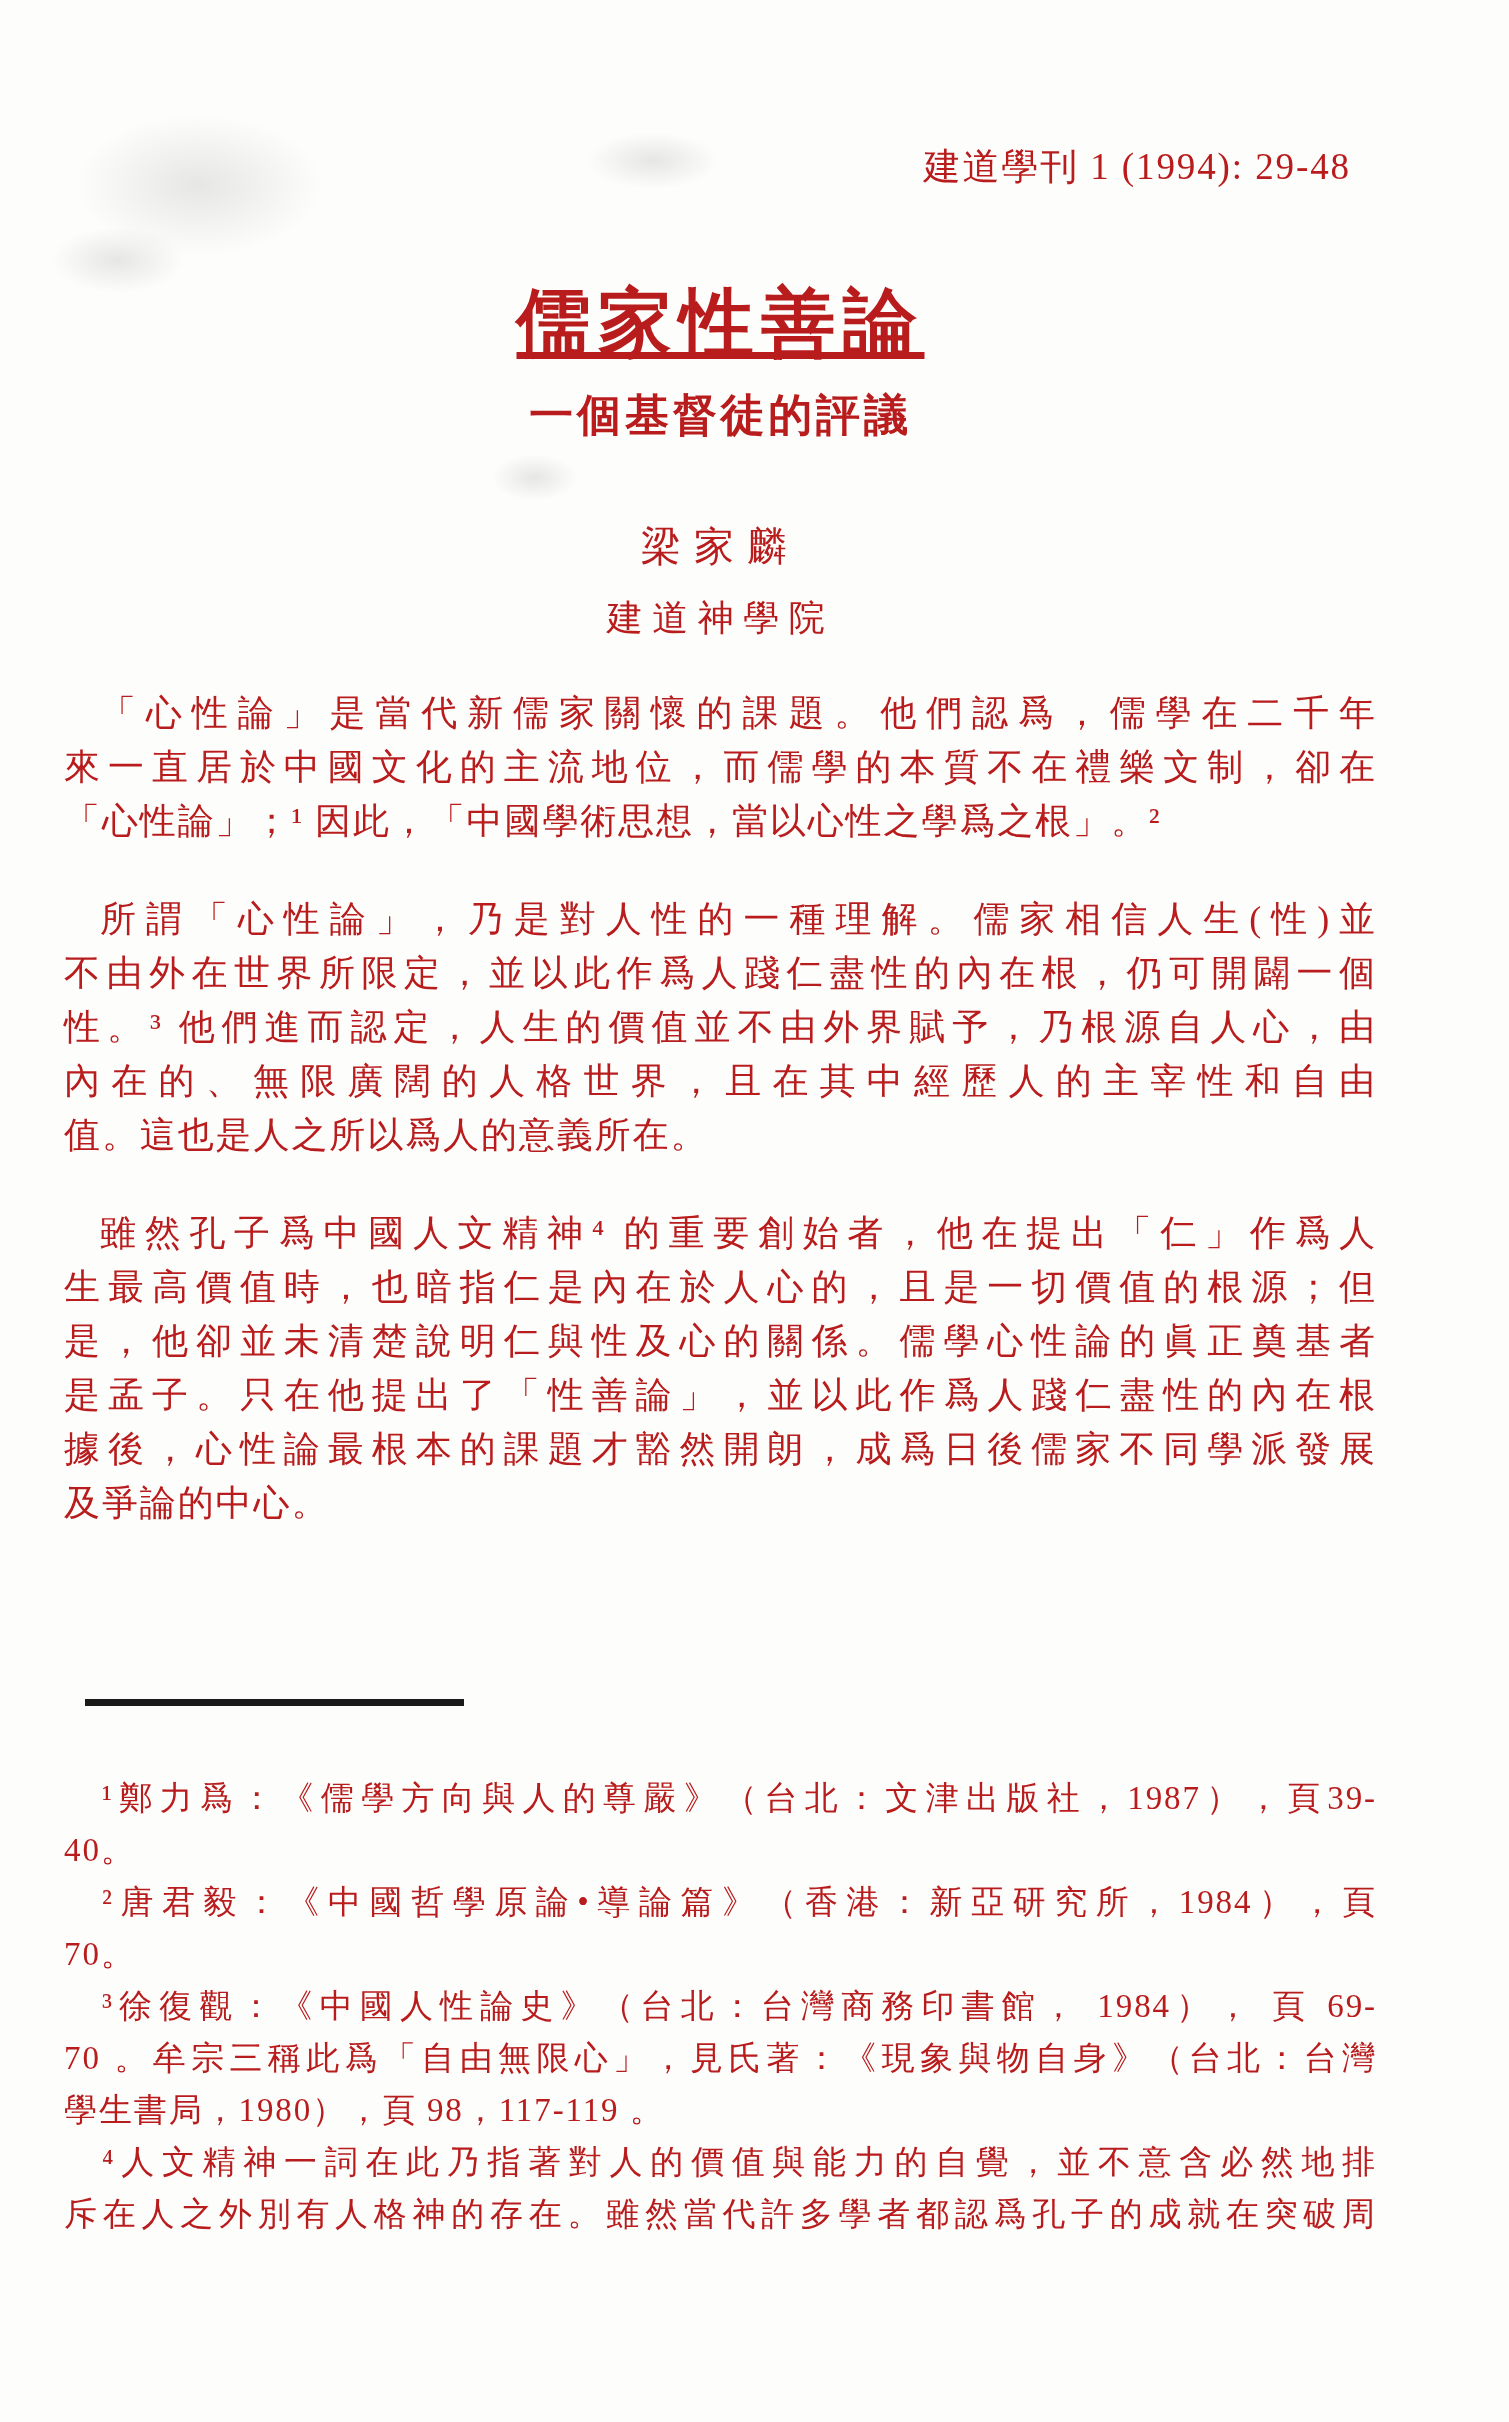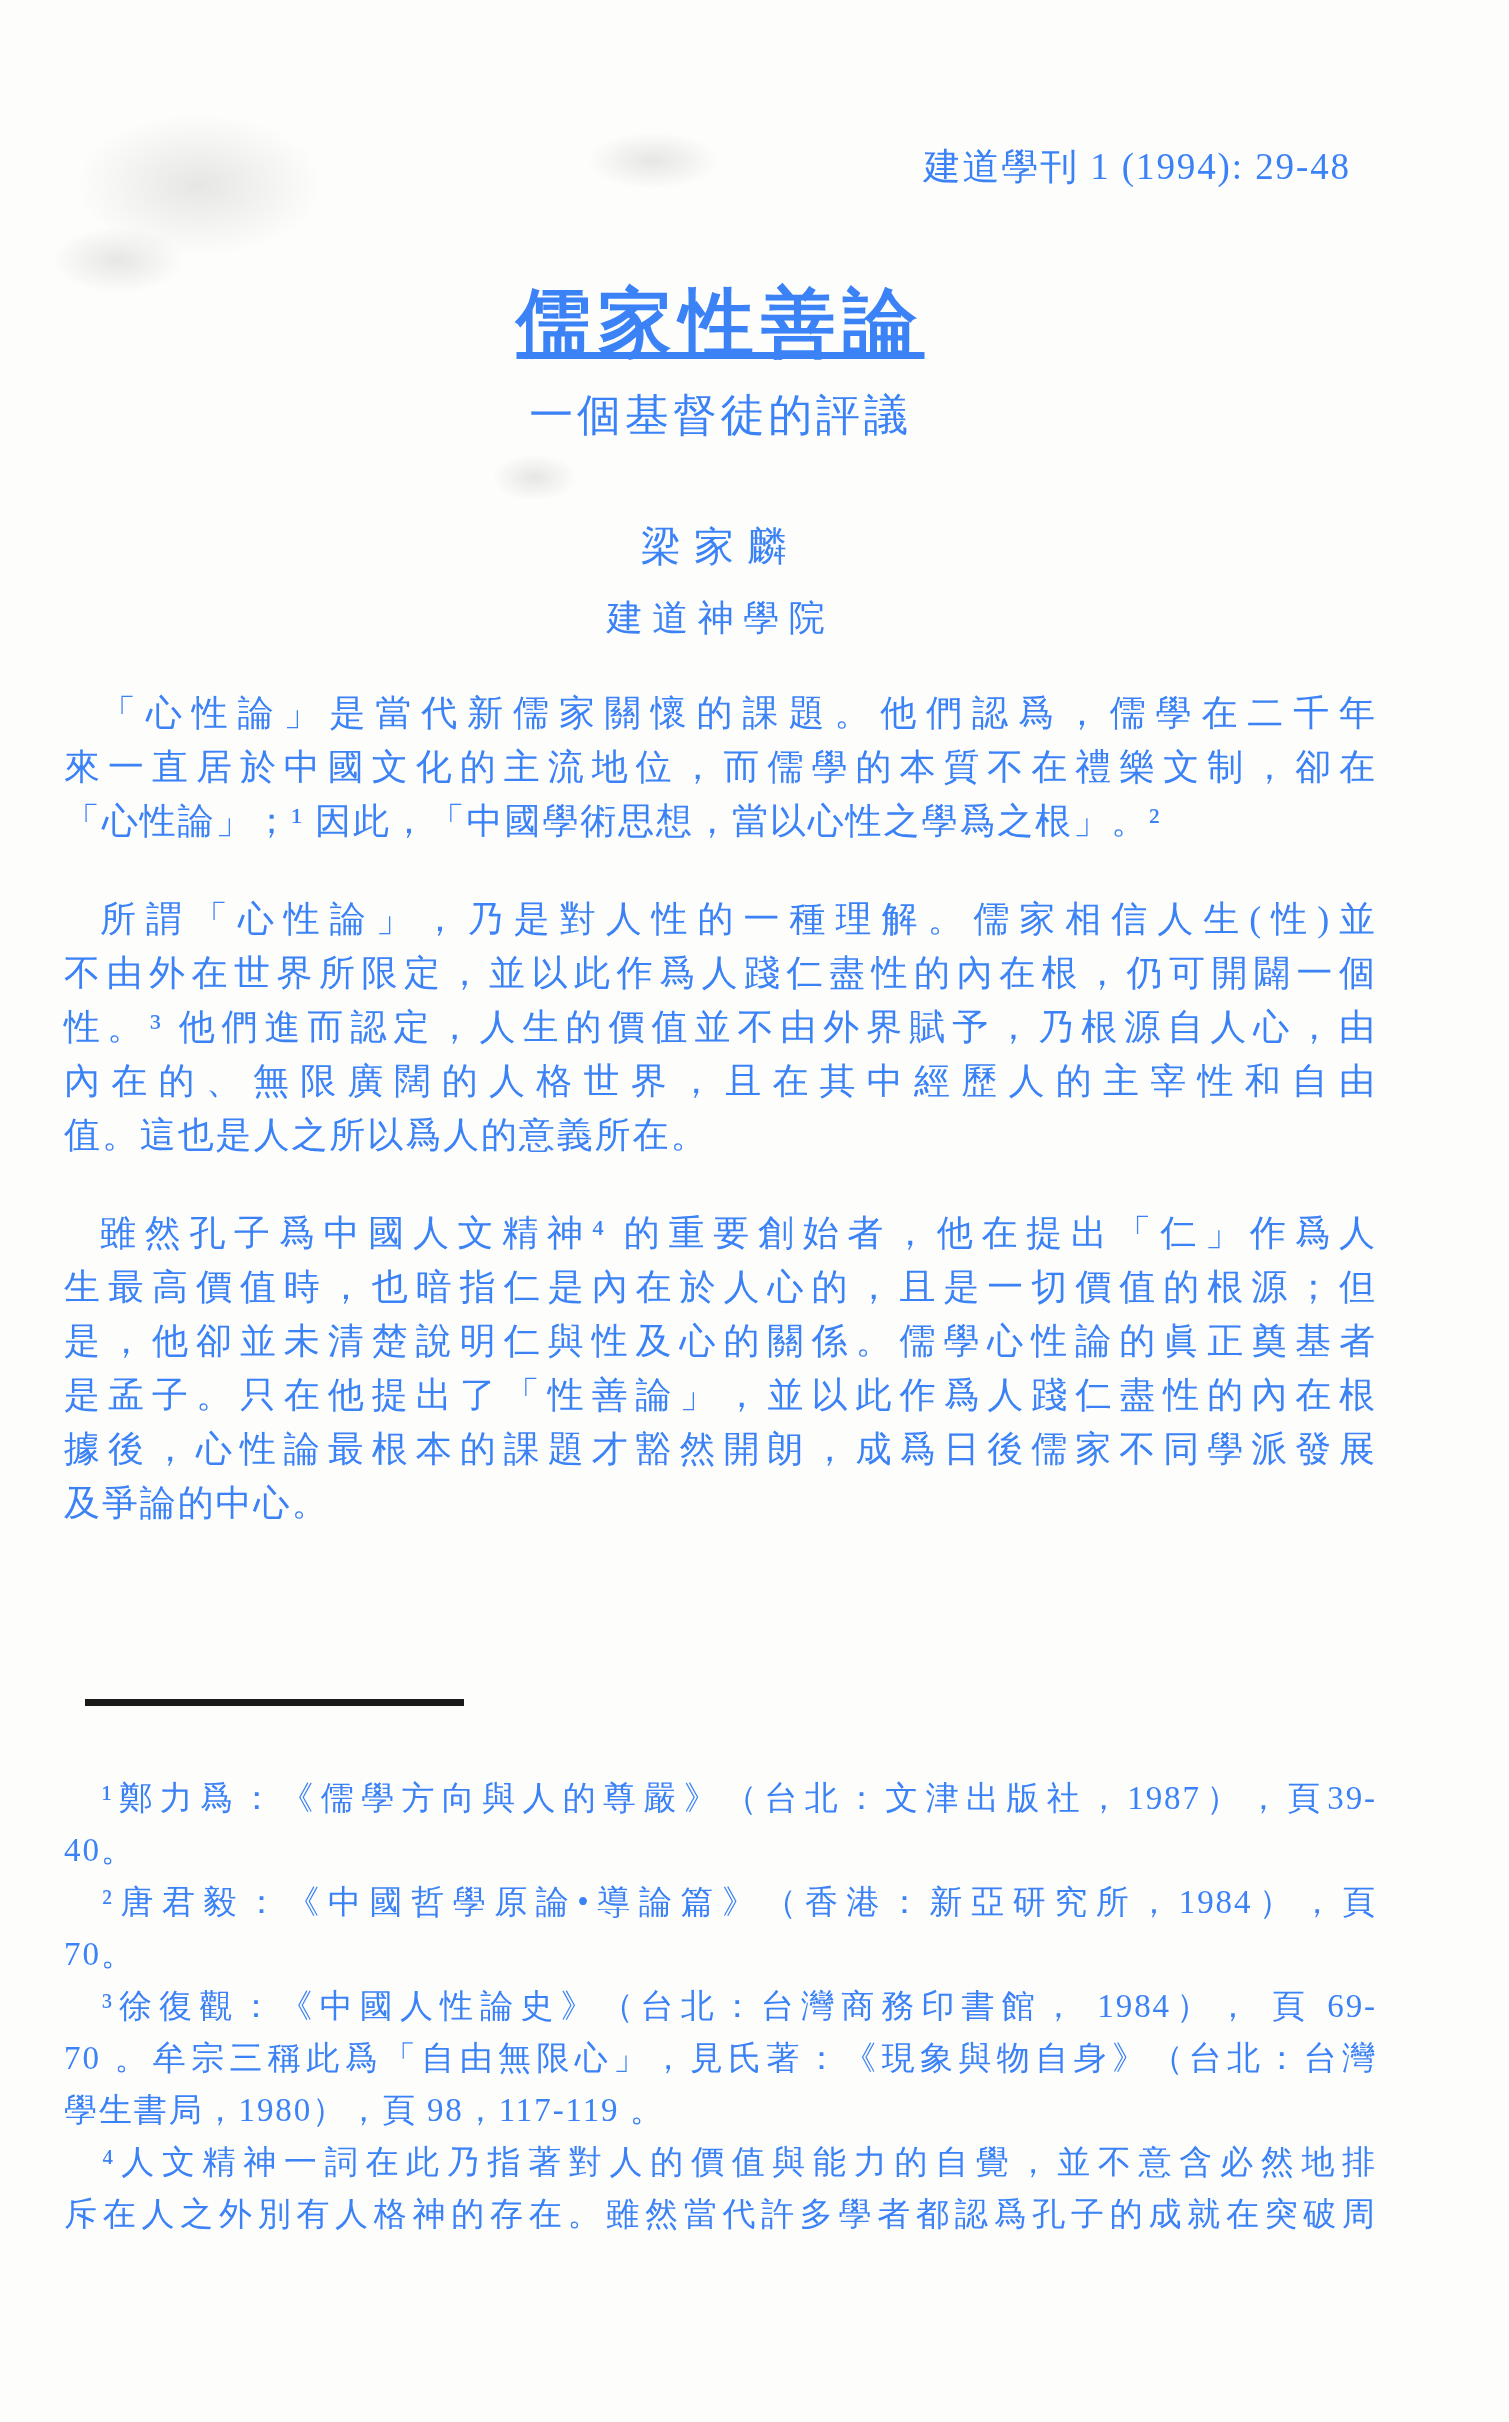--- a/index.html
+++ b/index.html
@@ -2,41 +2,41 @@
 <html lang="zh-Hant" style="font-size:15px"><head>
 <meta charset="utf-8">
 <style>
   html, body { margin:0; padding:0; }
   body { background:#e8e8e8; }
   .page {
     position:relative;
     width:1509px; height:2423px;
     background:#fdfdfc;
     font-family:"Liberation Serif","DejaVu Serif",serif;
-    color:#3b82f6;
+    color:#b91c1c;
     overflow:hidden;
   }
   .journal-header {
     position:absolute; top:142px; left:64px; width:1287px;
     text-align:right;
     font-size:37px; letter-spacing:1.9px;
     white-space:nowrap;
   }
   .title {
     position:absolute; top:274px; left:64px; width:1313px; margin:0;
     text-align:center;
     font-family:"Liberation Sans","DejaVu Sans",sans-serif;
     font-weight:900;
     font-size:74px; letter-spacing:7.6px;text-decoration:underline;
   }
   .subtitle {
     position:absolute; top:386px; left:64px; width:1313px;
     text-align:center;
     font-family:"Liberation Sans","DejaVu Sans",sans-serif;
-    font-weight:400;
+    font-weight:700;
     font-size:44px; letter-spacing:3.8px;
   }
   .author {
     position:absolute; top:519px; left:64px; width:1313px;
     text-align:center;
     font-size:40px; letter-spacing:13.2px;
   }
   .affiliation {
     position:absolute; top:594px; left:64px; width:1313px;
     text-align:center;

